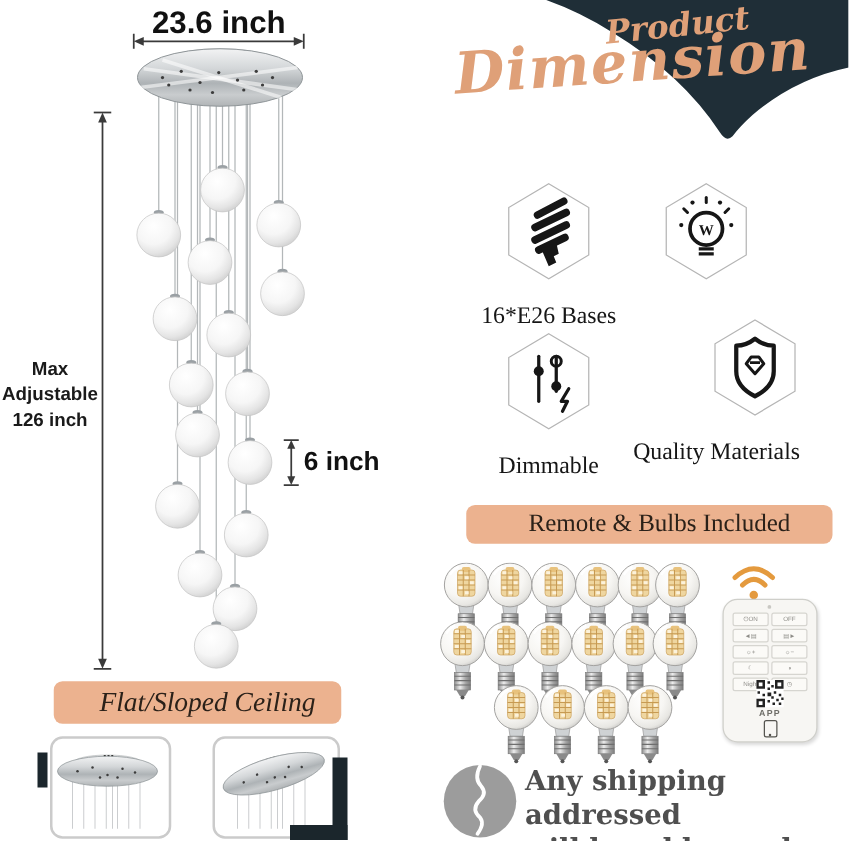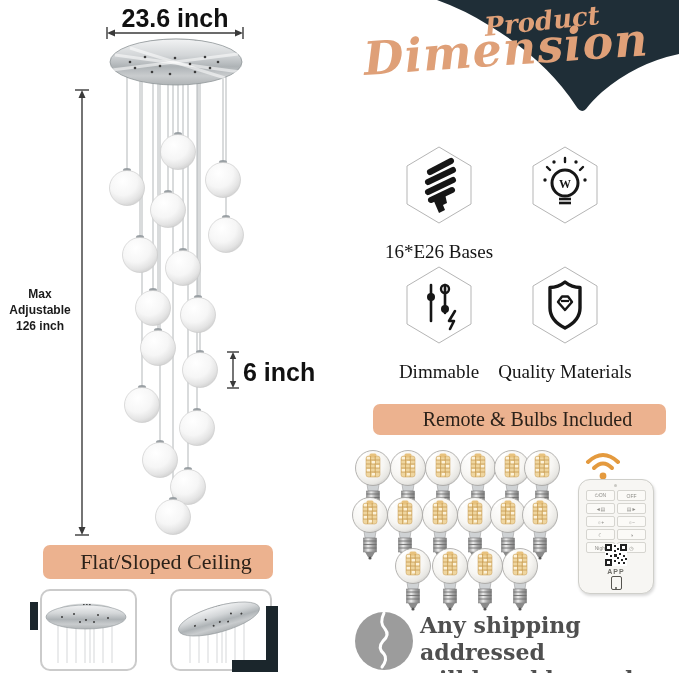--- a/index.html
+++ b/index.html
@@ -2,26 +2,26 @@
 <html><head>
 <meta charset="utf-8">
 <style>
   html,body{margin:0;padding:0;background:#fff;}
   .canvas{position:relative;width:679px;height:673px;background:#ffffff;overflow:hidden;
           font-family:"Liberation Sans",sans-serif;color:#1a1a1a;}
   .abs{position:absolute;}
   
   .dim-label{font-weight:700;color:#111;}
   .width-label{left:100px;top:4px;width:150px;text-align:center;font-size:25px;}
-  .max-label{left:0px;top:286px;width:80px;text-align:center;font-size:12px;line-height:1.35;font-weight:700;}
-  .globe-label{left:243px;top:358px;font-size:25px;}
+  .max-label{left:0px;top:286px;width:80px;text-align:center;font-size:15px;line-height:1.35;font-weight:700;}
+  .globe-label{left:243px;top:358px;font-size:21px;}
   
   .peach-banner{background:#ECB28F;border-radius:7px;text-align:center;
     font-family:"Liberation Serif",serif;color:#2b2119;display:flex;align-items:center;justify-content:center;padding-left:16px;}
-  .ceiling-banner{left:43px;top:545px;width:214px;height:34px;font-size:22px;}
+  .ceiling-banner{left:43px;top:545px;width:214px;height:34px;font-size:22px;font-style:italic;}
   .included-banner{left:373px;top:404px;width:277px;height:31px;font-size:20px;}
   
   .title-word{font-family:"DejaVu Serif",serif;font-style:italic;font-weight:700;color:#DFA078;}
   .title-product{left:462px;top:6px;width:160px;text-align:center;font-size:26px;transform:rotate(-6deg);}
   .title-dimension{left:350px;top:22px;width:312px;text-align:center;font-size:46px;letter-spacing:1px;transform:rotate(-4deg);}
   
   .feature-cell{width:150px;text-align:center;}
   .feature-label{font-family:"Liberation Serif",serif;font-size:19px;color:#161616;margin-top:12px;}
   
   .remote-body{left:578px;top:479px;width:74px;height:113px;background:#f7f6f3;border:1px solid #cfcfca;
@@ -324,21 +324,21 @@
           <line x1="42" y1="20" x2="42" y2="48"></line>
       </g>
       <circle cx="28" cy="32" r="4" fill="#161616"></circle>
       <circle cx="42" cy="24" r="4" fill="none" stroke="#161616" stroke-width="2.4"></circle>
       <circle cx="42" cy="44" r="4" fill="#161616"></circle>
       <path d="M52,46 L46,56 L51,56 L47,64" fill="none" stroke="#161616" stroke-width="2.6" stroke-linecap="round" stroke-linejoin="round"></path>
     </svg>
     <div class="feature-label">Dimmable</div>
   </div>
 
-  <div class="abs feature-cell" style="left:490px;top:265px;">
+  <div class="abs feature-cell" style="left:490px;top:254px;text-align:right;">
     <svg width="72" height="80" viewBox="0 0 72 80">
       <polygon points="36,2 68,21 68,59 36,78 4,59 4,21" fill="#fff" stroke="#b5b5b5" stroke-width="1"></polygon>
       <path d="M36,17 C31,21 25,22.5 21,22.5 L21,43 C21,53 28,59 36,63 C44,59 51,53 51,43 L51,22.5 C47,22.5 41,21 36,17 Z" fill="none" stroke="#161616" stroke-width="3.4" stroke-linejoin="round"></path>
       <path d="M29,37 L33,31.5 L39,31.5 L43,37 L36,45 Z" fill="none" stroke="#161616" stroke-width="2.4" stroke-linejoin="round"></path>
       <line x1="32" y1="36" x2="40" y2="36" stroke="#161616" stroke-width="2.2"></line>
     </svg>
     <div class="feature-label">Quality Materials</div>
   </div>
 
   <div class="abs peach-banner included-banner">Remote &amp; Bulbs Included</div>

